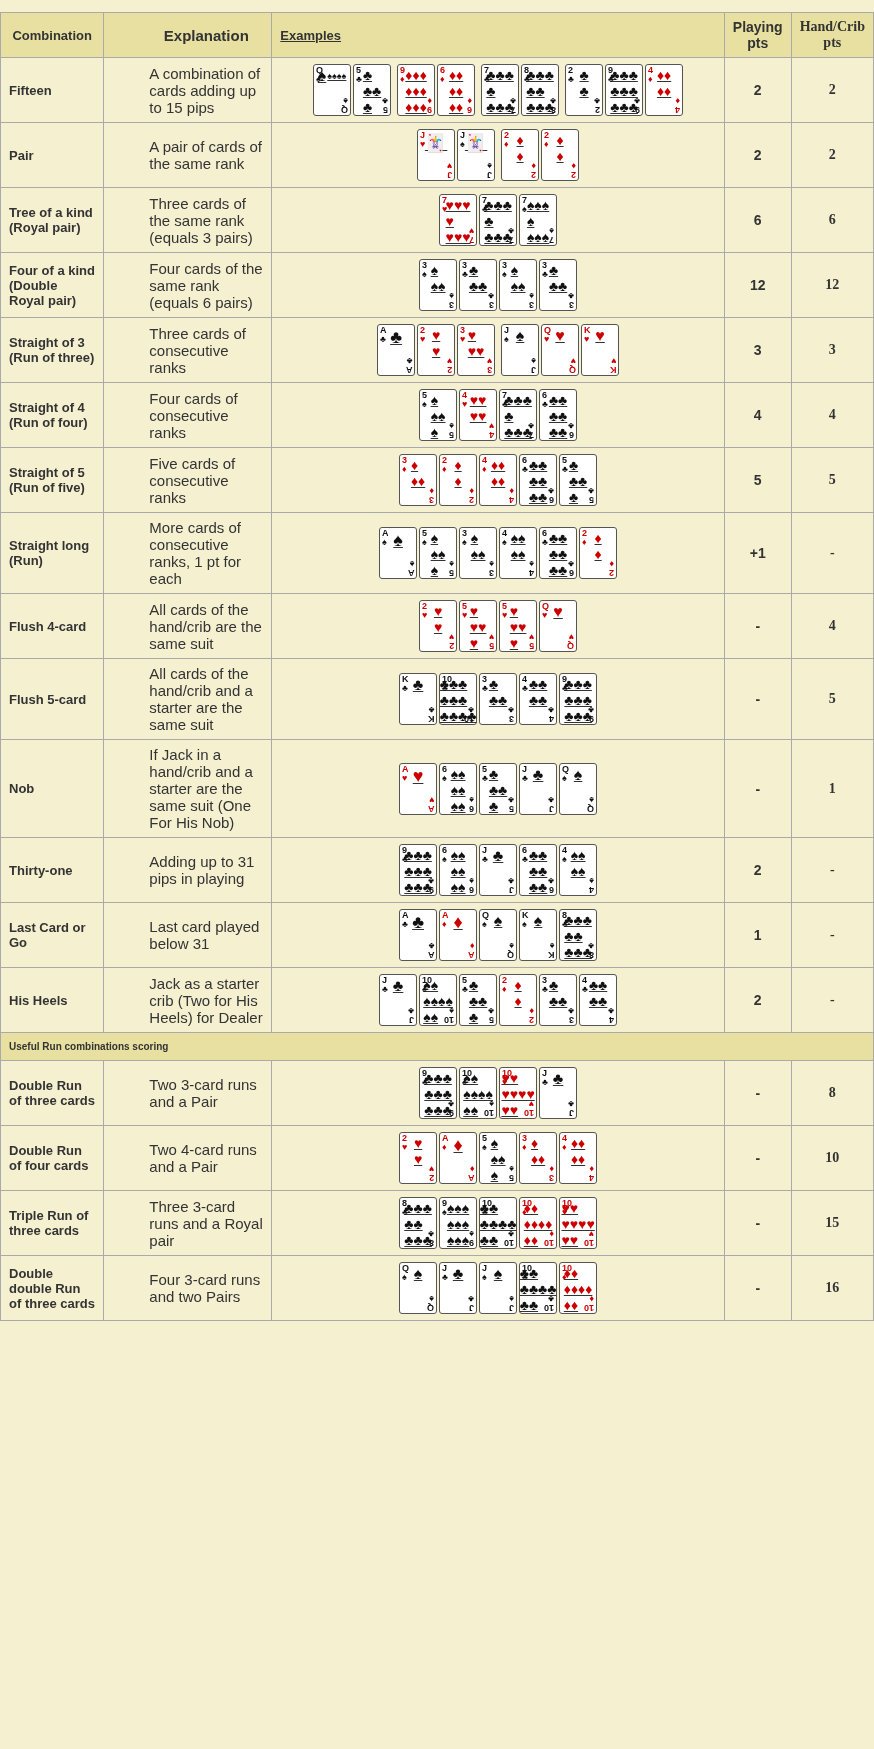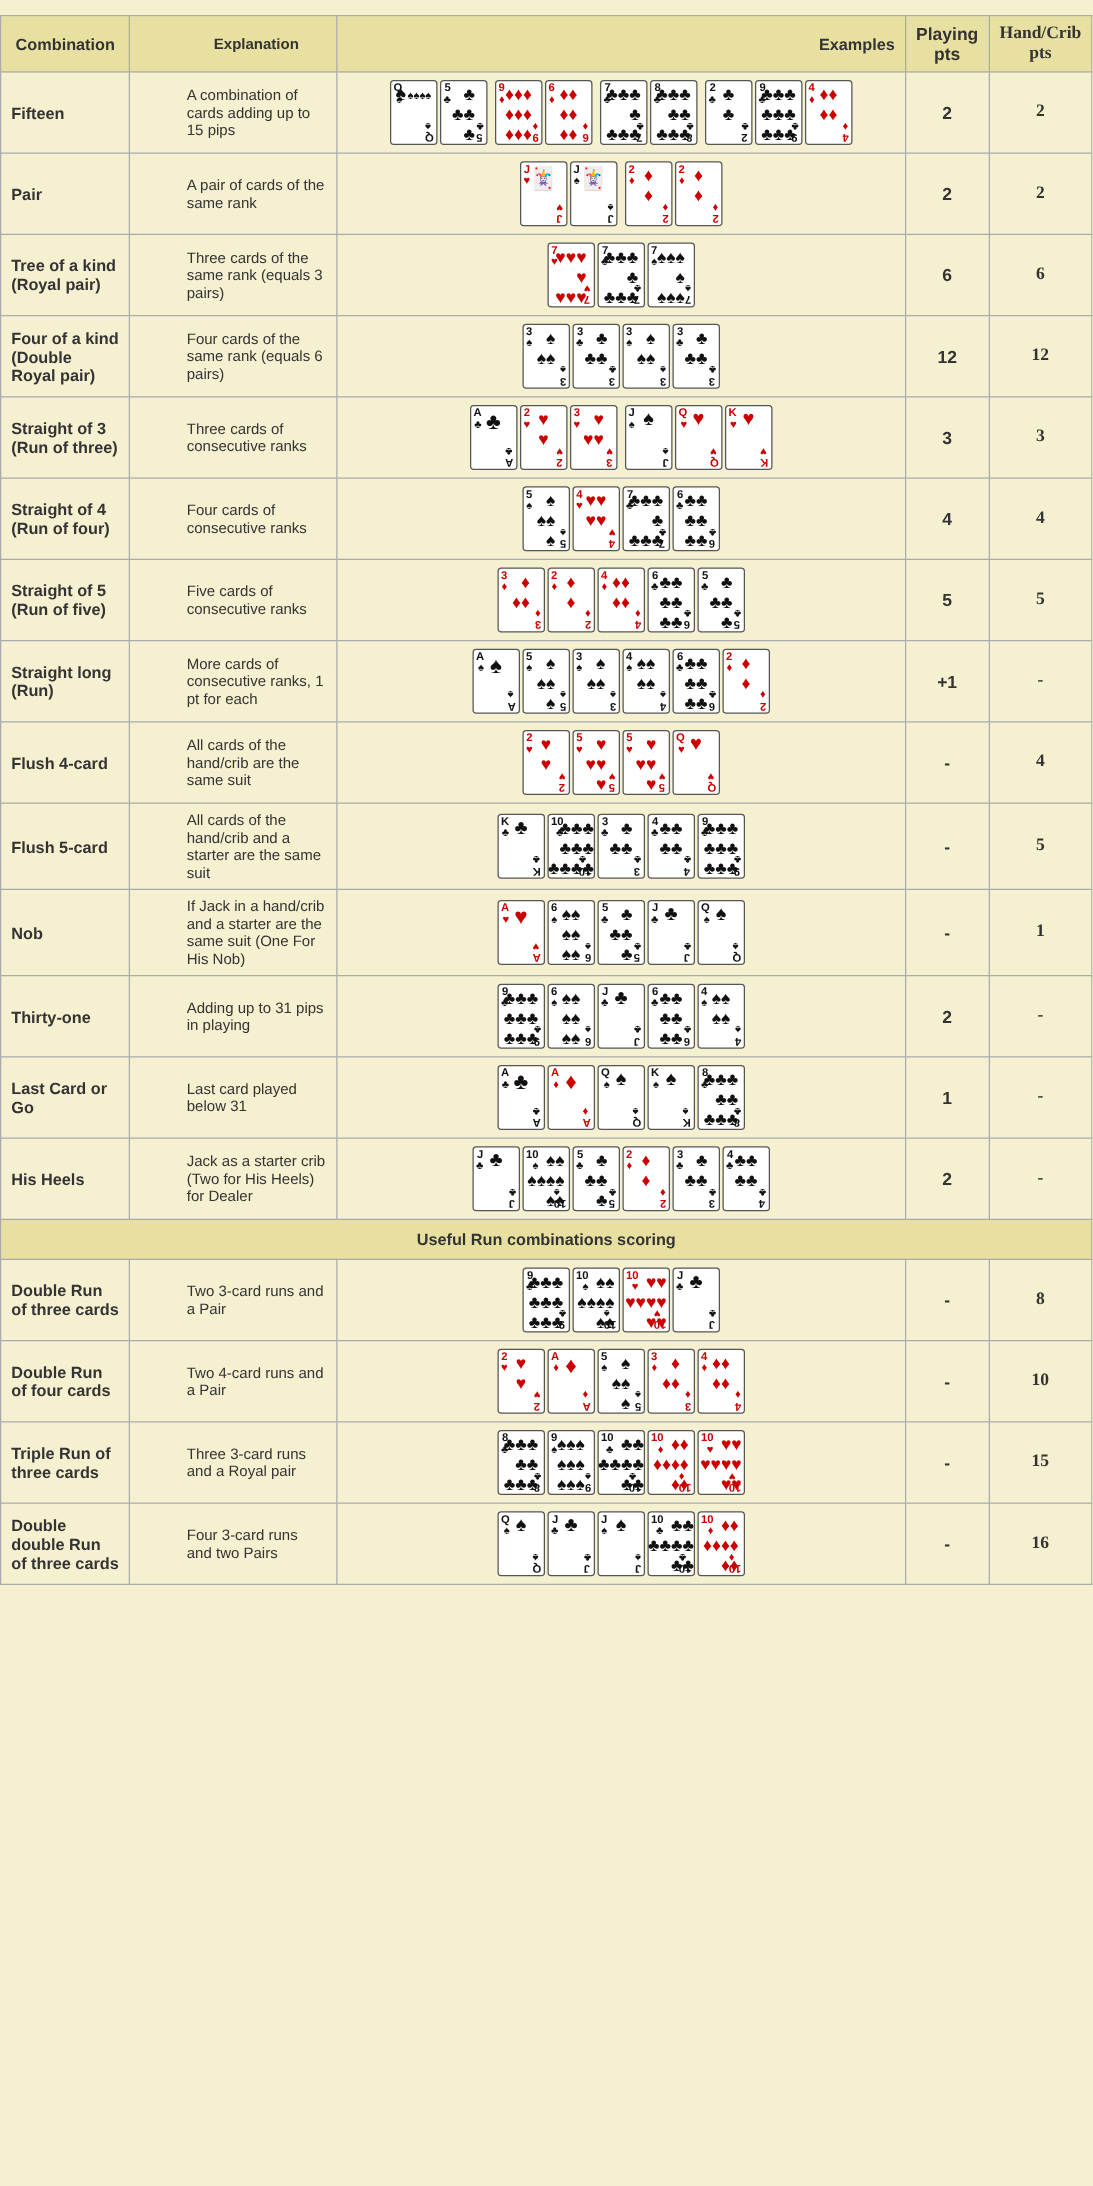--- a/index.html
+++ b/index.html
@@ -21,30 +21,29 @@
       padding: 6px 8px;
       vertical-align: middle;
     }
     thead th {
       background: #e8e0a0;
       font-weight: bold;
       text-align: center;
       font-size: 13px;
     }
     .col-combo { width: 105px; font-weight: bold; font-size: 13px; }
-    .col-explain { width: 175px; font-size: 12px; padding-left: 45px; }
-    .col-examples { width: 500px; text-align: right; }
+    .col-explain { width: 175px; font-size: 15px; padding-left: 45px; }
+    .col-examples { width: 500px; text-align: left; text-decoration: underline; }
     .col-playing { width: 47px; text-align: center; font-weight: bold; font-size: 14px; }
     .col-hand { width: 47px; text-align: center; font-weight: bold; font-size: 14px; font-family: Liberation Serif, serif; }
 
     .section-header td {
       background: #e8e0a0;
-      text-align: center;
       font-weight: bold;
-      font-size: 13px;
+      font-size: 10px;
       padding: 8px;
     }
     .card {
       display: inline-flex;
       flex-direction: column;
       justify-content: space-between;
       align-items: center;
       width: 38px;
       height: 52px;
       border: 1px solid #555;

